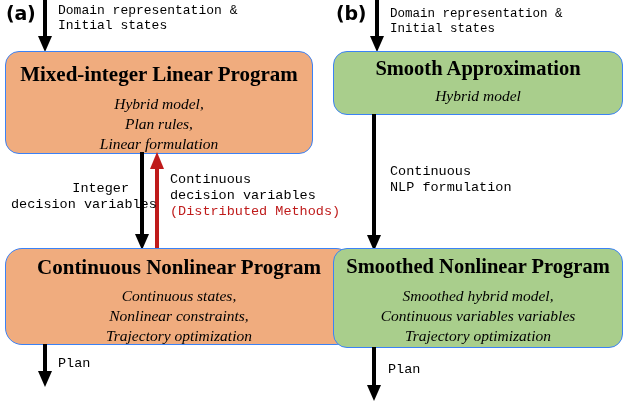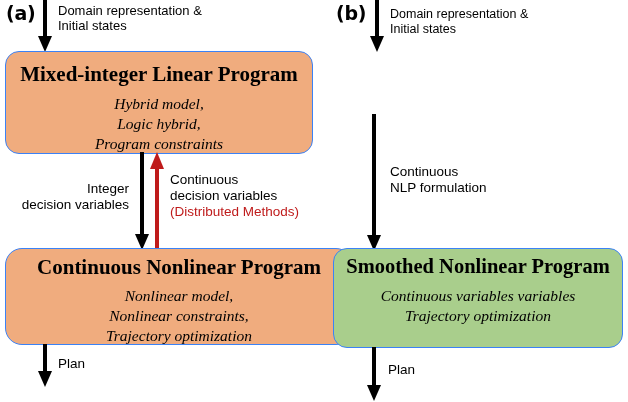--- a/index.html
+++ b/index.html
@@ -61,21 +61,21 @@
 
   
   .arrow {
     position: absolute;
   }
   .arrow svg { display: block; }
 
   
   .caption {
     position: absolute;
-    font-family: Liberation Sans, sans-serif;
+    font-family: Liberation Mono, monospace;
     color: #000;
     line-height: 1.18;
     white-space: nowrap;
   }
   .caption .red-line { color: #bf1b1b; }
 </style>
 </head>
 <body>
 
 <div class="stage">
@@ -91,22 +91,22 @@
 
   <div class="caption" style="left:58px; top:3px; font-size:13px;">
     <div>Domain representation &amp;</div>
     <div>Initial states</div>
   </div>
 
   <div class="node orange" style="left:5px; top:51px; width:308px; height:103px;">
     <div class="node-title" style="font-size:21px; margin-top:10px;">Mixed-integer Linear Program</div>
     <div class="node-body" style="font-size:15.5px; margin-top:7px; line-height:1.3;">
       <div>Hybrid model,</div>
-      <div>Logic hybrid,</div>
-      <div>Program constraints</div>
+      <div>Plan rules,</div>
+      <div>Linear formulation</div>
     </div>
   </div>
 
   <div class="arrow" style="left:133px; top:152px;">
     <svg width="18" height="99" viewBox="0 0 18 99">
       <line x1="9" y1="0" x2="9" y2="87" stroke="#000" stroke-width="4"></line>
       <polygon points="9,98 2,82 16,82" fill="#000"></polygon>
     </svg>
   </div>
 
@@ -124,21 +124,21 @@
 
   <div class="caption" style="left:170px; top:172px; font-size:13.5px;">
     <div>Continuous</div>
     <div>decision variables</div>
     <div class="red-line">(Distributed Methods)</div>
   </div>
 
   <div class="node orange" style="left:5px; top:248px; width:348px; height:97px;border-radius:17px;">
     <div class="node-title" style="font-size:21px; margin-top:6px;">Continuous Nonlinear Program</div>
     <div class="node-body" style="font-size:15.5px; margin-top:6px; line-height:1.3;">
-      <div>Nonlinear model,</div>
+      <div>Continuous states,</div>
       <div>Nonlinear constraints,</div>
       <div>Trajectory optimization</div>
     </div>
   </div>
 
   <div class="arrow" style="left:36px; top:344px;">
     <svg width="18" height="44" viewBox="0 0 18 44">
       <line x1="9" y1="0" x2="9" y2="32" stroke="#000" stroke-width="4"></line>
       <polygon points="9,43 2,27 16,27" fill="#000"></polygon>
     </svg>
@@ -153,36 +153,43 @@
       <line x1="9" y1="0" x2="9" y2="41" stroke="#000" stroke-width="4"></line>
       <polygon points="9,52 2,36 16,36" fill="#000"></polygon>
     </svg>
   </div>
 
   <div class="caption" style="left:390px; top:7px; font-size:12.5px;">
     <div>Domain representation &amp;</div>
     <div>Initial states</div>
   </div>
 
+  <div class="node green" style="left:333px; top:51px; width:290px; height:64px;">
+    <div class="node-title" style="font-size:20.5px; margin-top:5px;">Smooth Approximation</div>
+    <div class="node-body" style="font-size:15.5px; margin-top:6px; line-height:1.3;">
+      <div>Hybrid model</div>
+    </div>
+  </div>
 
   <div class="arrow" style="left:365px; top:114px;">
     <svg width="18" height="138" viewBox="0 0 18 138">
       <line x1="9" y1="0" x2="9" y2="126" stroke="#000" stroke-width="4"></line>
       <polygon points="9,137 2,121 16,121" fill="#000"></polygon>
     </svg>
   </div>
 
   <div class="caption" style="left:390px; top:164px; font-size:13.5px;">
     <div>Continuous</div>
     <div>NLP formulation</div>
   </div>
 
   <div class="node green" style="left:333px; top:248px; width:290px; height:100px;">
     <div class="node-title" style="font-size:20.5px; margin-top:6px;">Smoothed Nonlinear Program</div>
     <div class="node-body" style="font-size:15.5px; margin-top:8px; line-height:1.3;">
+      <div>Smoothed hybrid model,</div>
       <div>Continuous variables variables</div>
       <div>Trajectory optimization</div>
     </div>
   </div>
 
   <div class="arrow" style="left:365px; top:347px;">
     <svg width="18" height="55" viewBox="0 0 18 55">
       <line x1="9" y1="0" x2="9" y2="43" stroke="#000" stroke-width="4"></line>
       <polygon points="9,54 2,38 16,38" fill="#000"></polygon>
     </svg>

